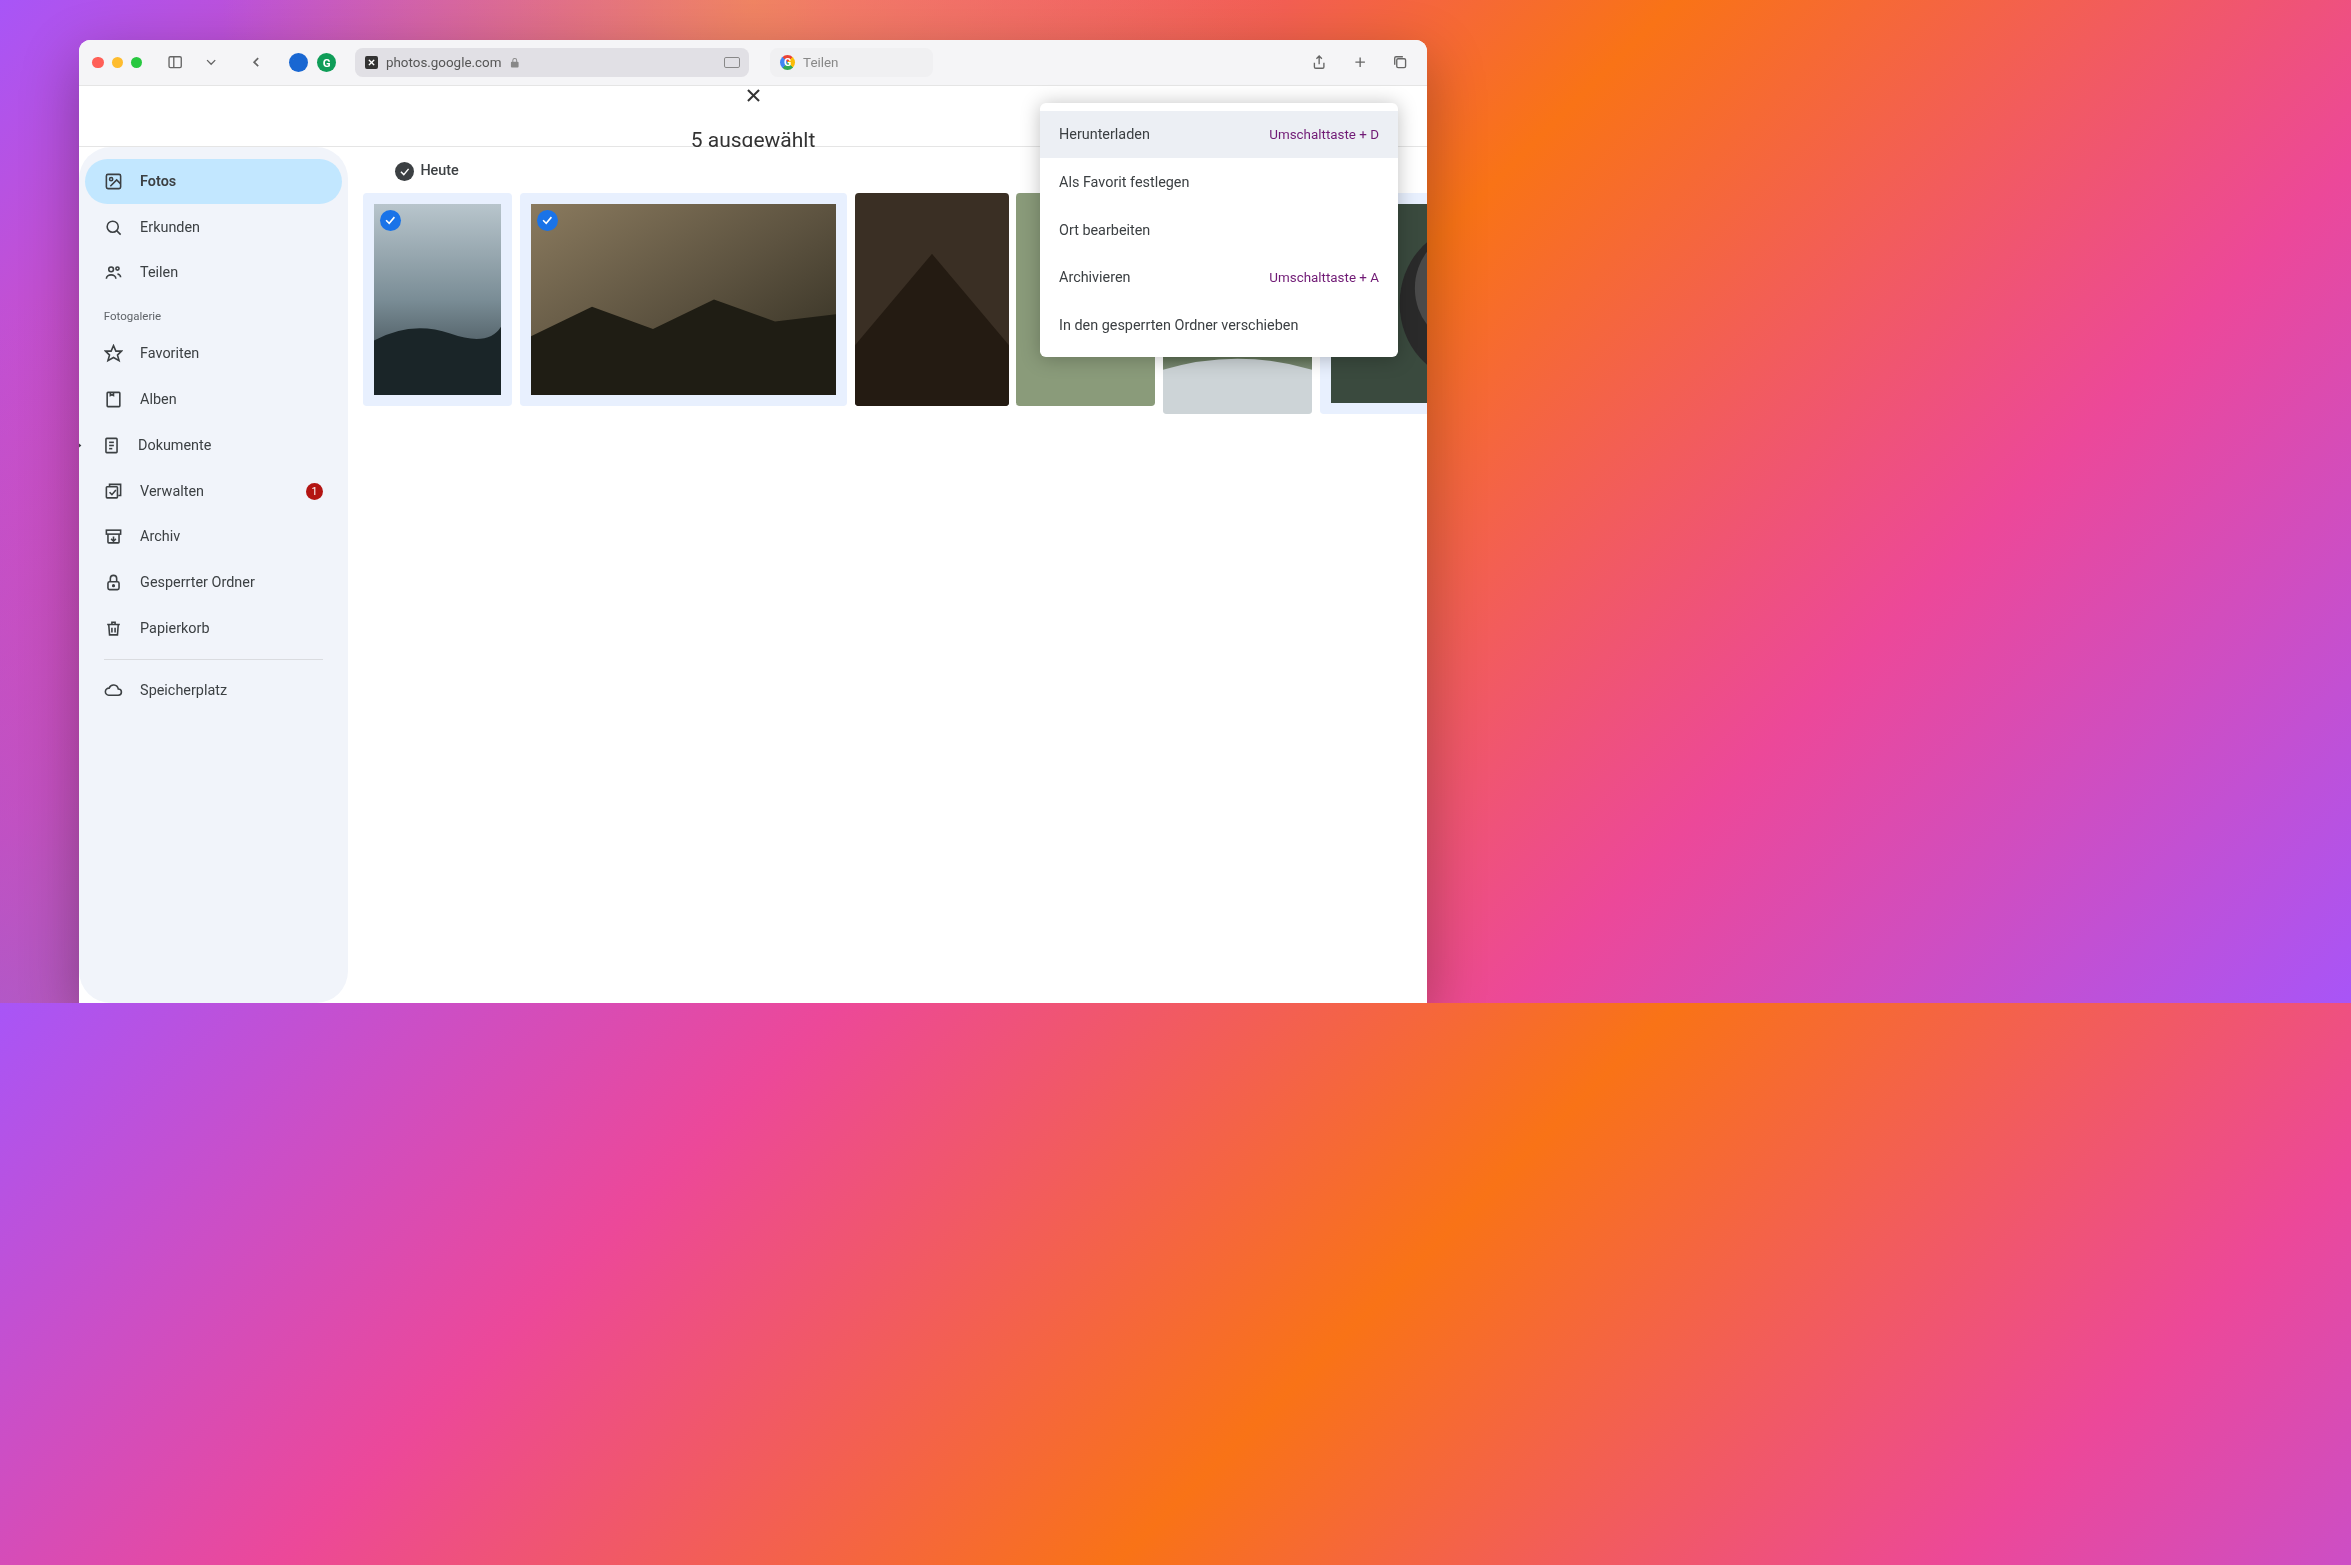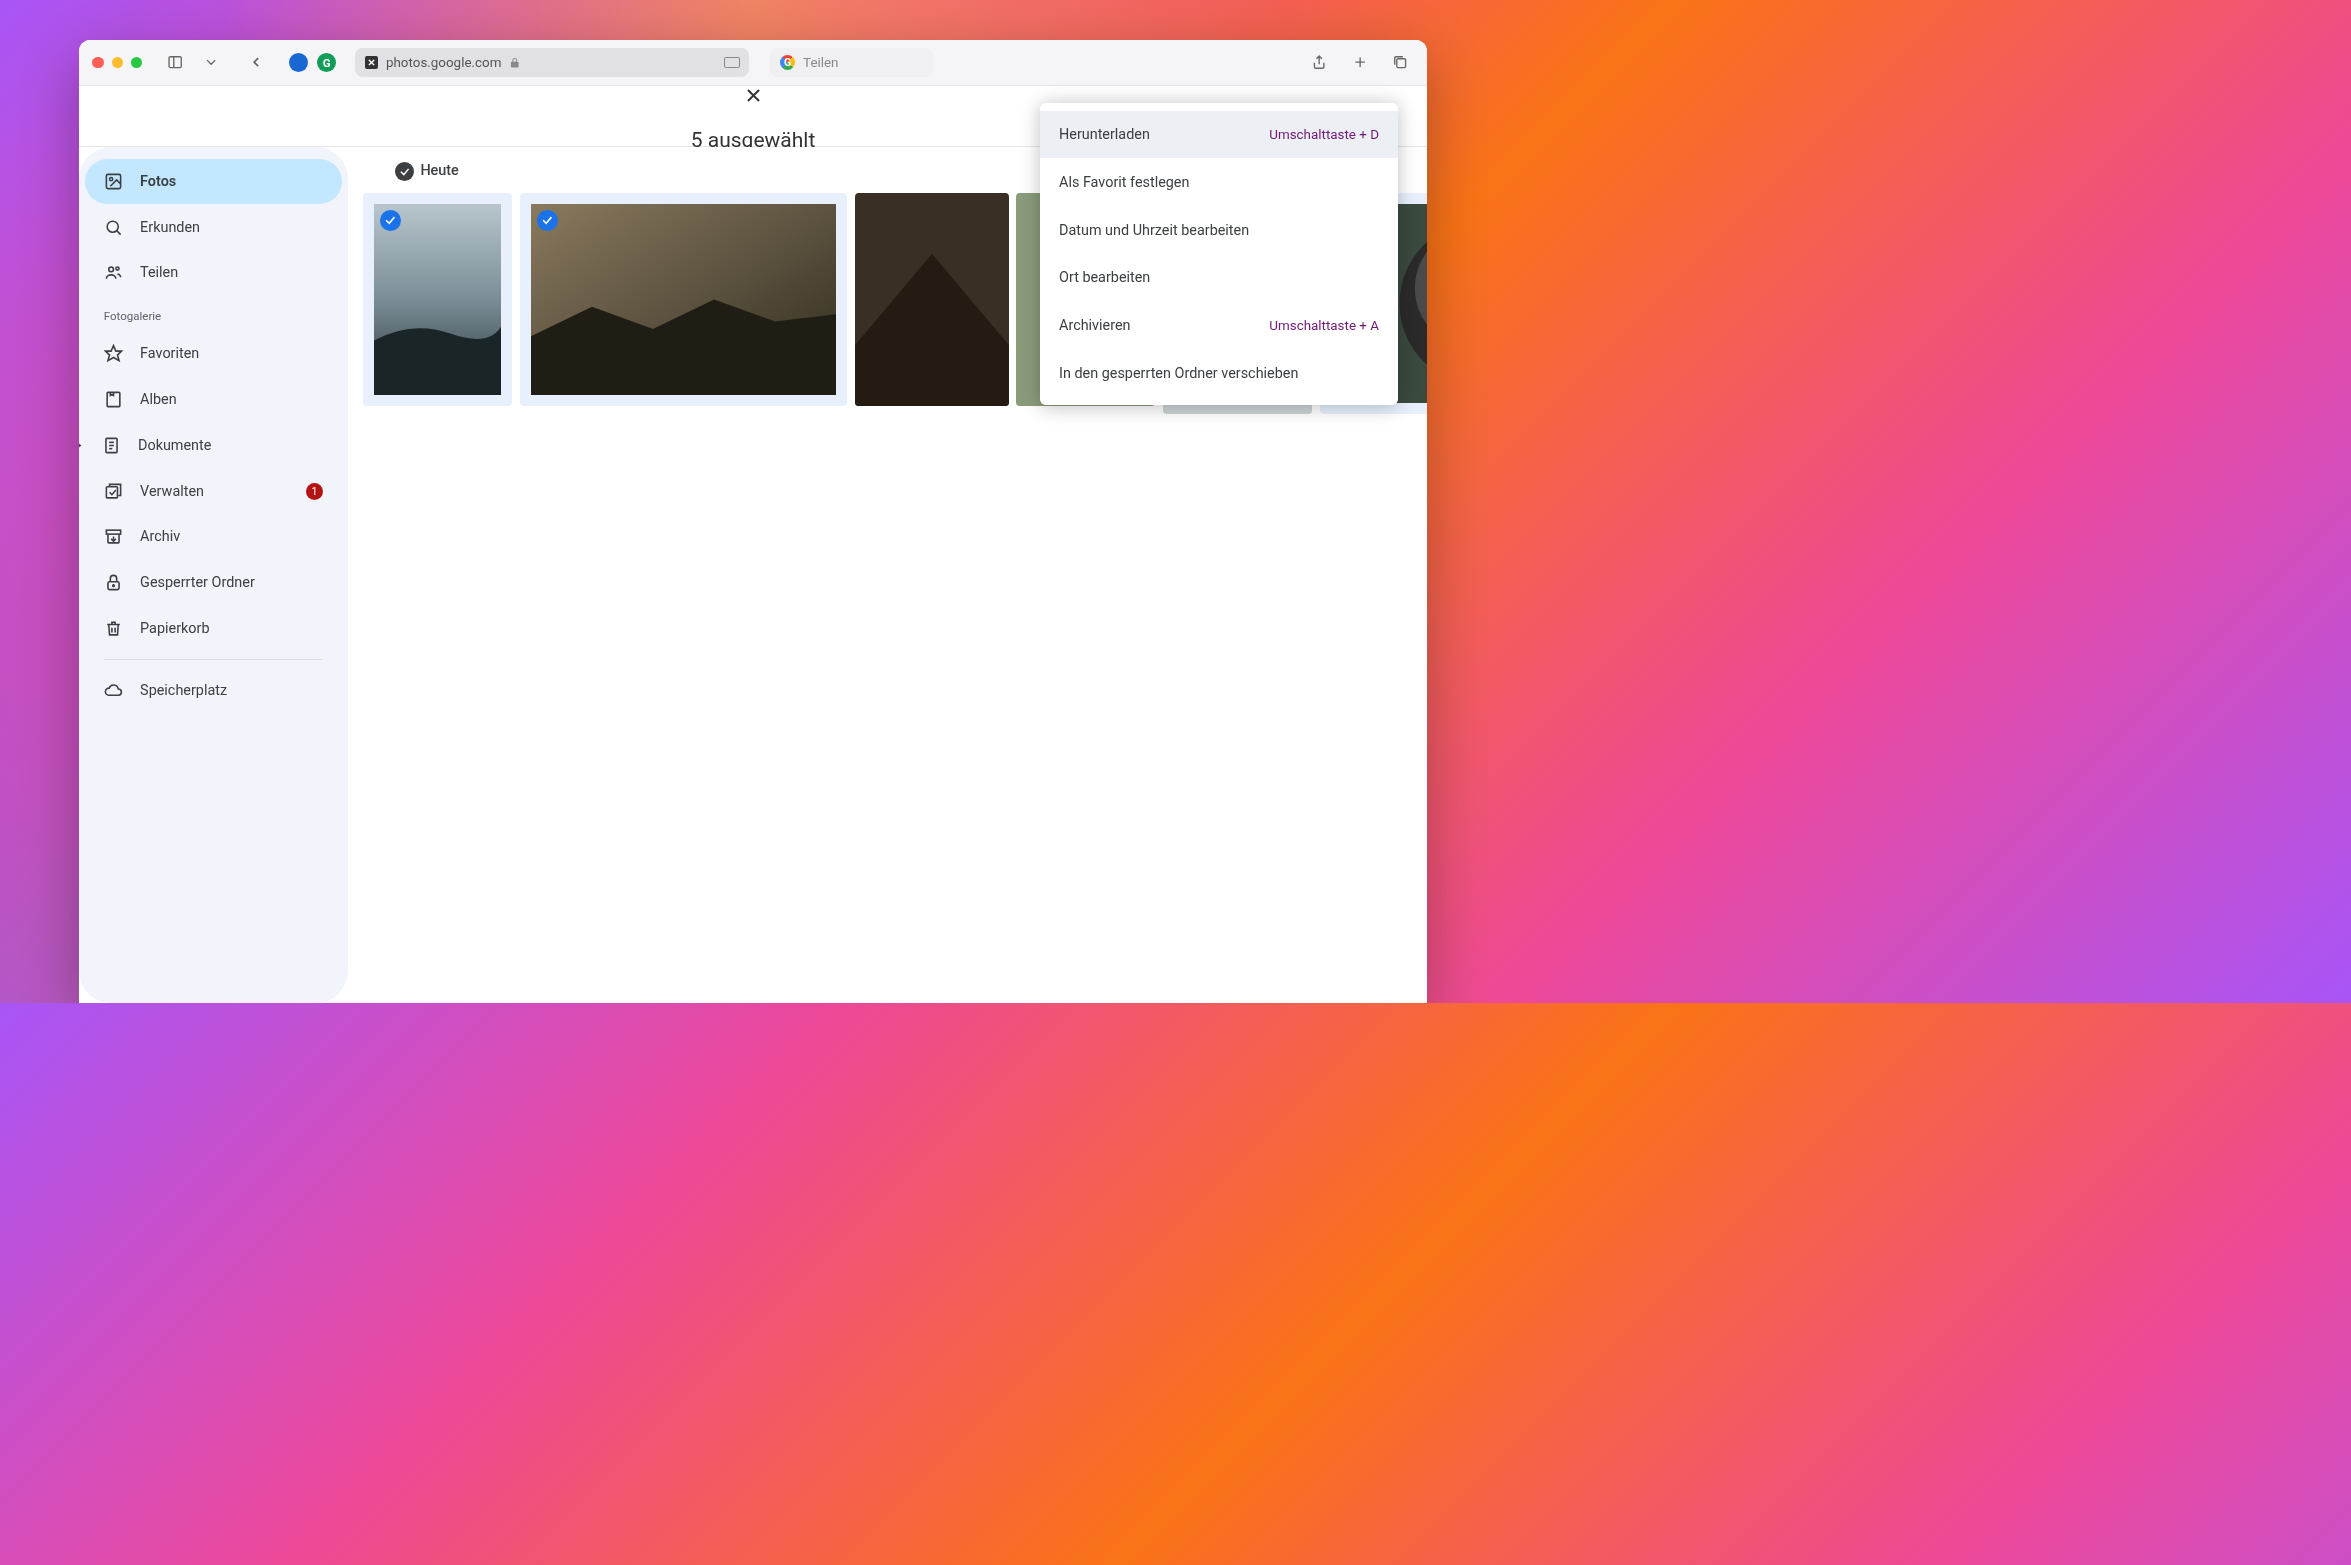--- a/index.html
+++ b/index.html
@@ -545,23 +545,20 @@
 
   <div class="context-menu">
     <div class="menu-item highlighted">
       <span>Herunterladen</span>
       <span class="menu-shortcut">Umschalttaste + D</span>
     </div>
     <div class="menu-item">
       <span>Als Favorit festlegen</span>
     </div>
     <div class="menu-item">
-      <span>Datum und Uhrzeit bearbeiten</span>
-    </div>
-    <div class="menu-item">
       <span>Ort bearbeiten</span>
     </div>
     <div class="menu-item">
       <span>Archivieren</span>
       <span class="menu-shortcut">Umschalttaste + A</span>
     </div>
     <div class="menu-item">
       <span>In den gesperrten Ordner verschieben</span>
     </div>
   </div>

